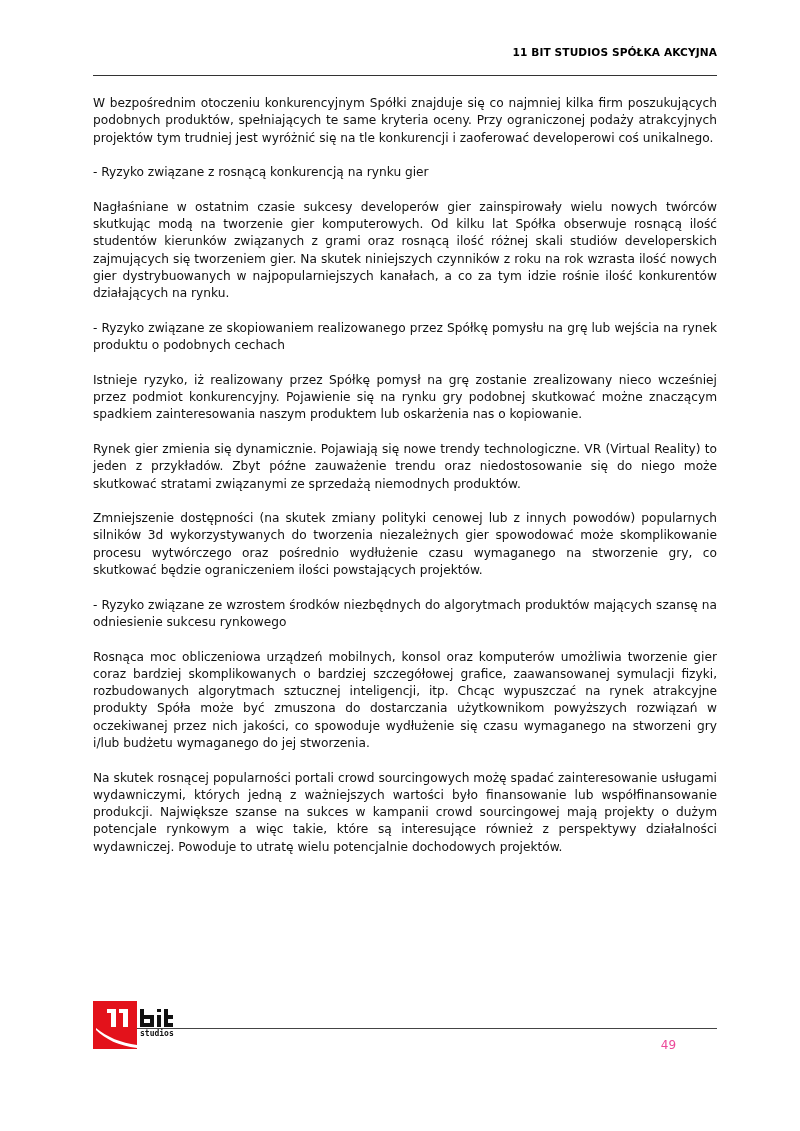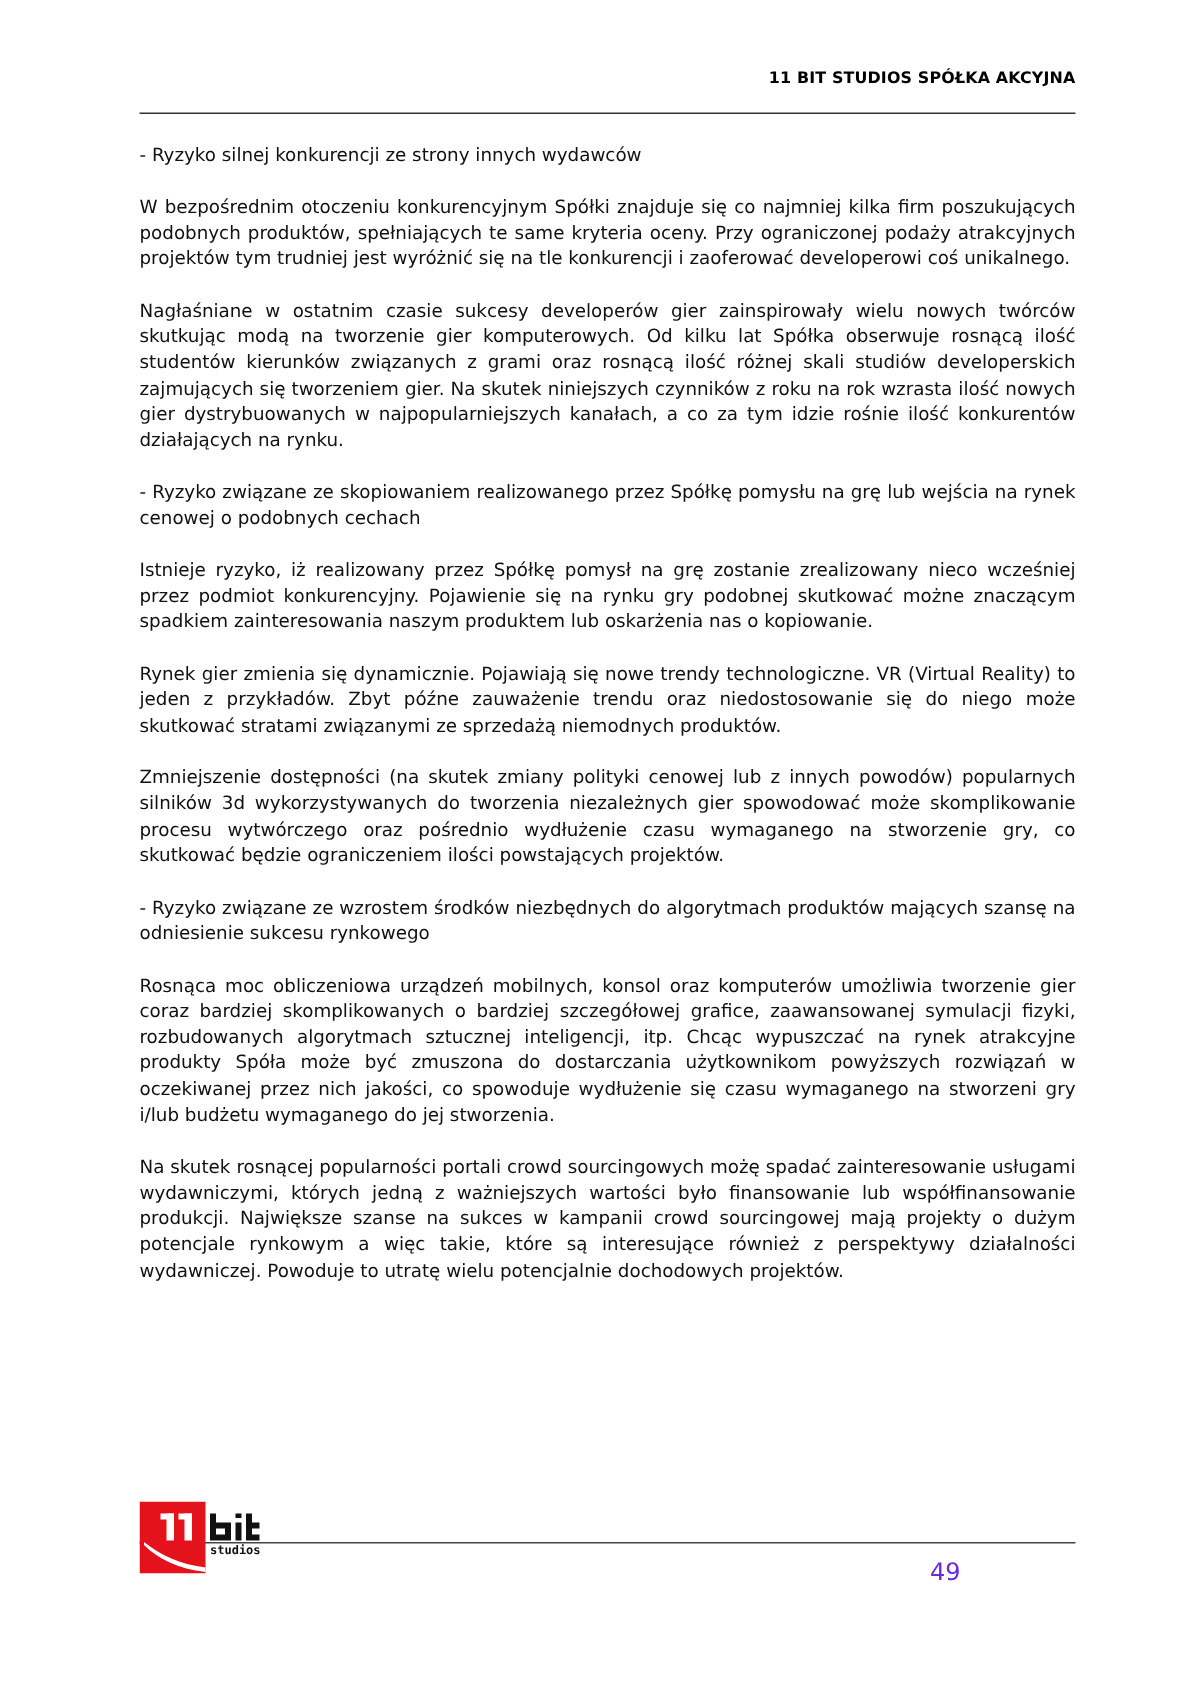--- a/index.html
+++ b/index.html
@@ -59,48 +59,48 @@
     top: 1028px;
     width: 624px;
     height: 0;
     border-top: 1px solid #444;
   }
   .page-number {
     position: absolute;
     left: 620px;
     top: 1038px;
     width: 97px;
-    text-align: left;
+    text-align: center;
     font-family: "DejaVu Sans", sans-serif;
-    font-size: 16px;
-    color: #6d28d9;
+    font-size: 12px;
+    color: #ec4899;
   }
   .logo {
     position: absolute;
     left: 93px;
     top: 1001px;
     width: 120px;
     height: 48px;
   }
 </style>
 </head>
 <body>
 
 <div class="page-header">
   <div>11 BIT STUDIOS SPÓŁKA AKCYJNA</div>
 </div>
 <div class="header-rule"></div>
 
 <div class="content">
-  <p class="heading">- Ryzyko silnej konkurencji ze strony innych wydawców</p>
   <p>W bezpośrednim otoczeniu konkurencyjnym Spółki znajduje się co najmniej kilka firm poszukujących podobnych produktów, spełniających te same kryteria oceny. Przy ograniczonej podaży atrakcyjnych projektów tym trudniej jest wyróżnić się na tle konkurencji i zaoferować developerowi coś unikalnego.</p>
 
+  <p class="heading">- Ryzyko związane z rosnącą konkurencją na rynku gier</p>
   <p>Nagłaśniane w ostatnim czasie sukcesy developerów gier zainspirowały wielu nowych twórców skutkując modą na tworzenie gier komputerowych. Od kilku lat Spółka obserwuje rosnącą ilość studentów kierunków związanych z grami oraz rosnącą ilość różnej skali studiów developerskich zajmujących się tworzeniem gier. Na skutek niniejszych czynników z roku na rok wzrasta ilość nowych gier dystrybuowanych w najpopularniejszych kanałach, a co za tym idzie rośnie ilość konkurentów działających na rynku.</p>
 
-  <p class="heading" style="text-align:justify">- Ryzyko związane ze skopiowaniem realizowanego przez Spółkę pomysłu na grę lub wejścia na rynek cenowej o podobnych cechach</p>
+  <p class="heading" style="text-align:justify">- Ryzyko związane ze skopiowaniem realizowanego przez Spółkę pomysłu na grę lub wejścia na rynek produktu o podobnych cechach</p>
   <p>Istnieje ryzyko, iż realizowany przez Spółkę pomysł na grę zostanie zrealizowany nieco wcześniej przez podmiot konkurencyjny. Pojawienie się na rynku gry podobnej skutkować możne znaczącym spadkiem zainteresowania naszym produktem lub oskarżenia nas o kopiowanie.</p>
 
   <p>Rynek gier zmienia się dynamicznie. Pojawiają się nowe trendy technologiczne. VR (Virtual Reality) to jeden z przykładów. Zbyt późne zauważenie trendu oraz niedostosowanie się do niego może skutkować stratami związanymi ze sprzedażą niemodnych produktów.</p>
 
   <p>Zmniejszenie dostępności (na skutek zmiany polityki cenowej lub z innych powodów) popularnych silników 3d wykorzystywanych do tworzenia niezależnych gier spowodować może skomplikowanie procesu wytwórczego oraz pośrednio wydłużenie czasu wymaganego na stworzenie gry, co skutkować będzie ograniczeniem ilości powstających projektów.</p>
 
   <p class="heading" style="text-align:justify">- Ryzyko związane ze wzrostem środków niezbędnych do algorytmach produktów mających szansę na odniesienie sukcesu rynkowego</p>
   <p>Rosnąca moc obliczeniowa urządzeń mobilnych, konsol oraz komputerów umożliwia tworzenie gier coraz bardziej skomplikowanych o bardziej szczegółowej grafice, zaawansowanej symulacji fizyki, rozbudowanych algorytmach sztucznej inteligencji, itp. Chcąc wypuszczać na rynek atrakcyjne produkty Spóła może być zmuszona do dostarczania użytkownikom powyższych rozwiązań w oczekiwanej przez nich jakości, co spowoduje wydłużenie się czasu wymaganego na stworzeni gry i/lub budżetu wymaganego do jej stworzenia.</p>
 
   <p>Na skutek rosnącej popularności portali crowd sourcingowych możę spadać zainteresowanie usługami wydawniczymi, których jedną z ważniejszych wartości było finansowanie lub współfinansowanie produkcji. Największe szanse na sukces w kampanii crowd sourcingowej mają projekty o dużym potencjale rynkowym a więc takie, które są interesujące również z perspektywy działalności wydawniczej. Powoduje to utratę wielu potencjalnie dochodowych projektów.</p>

